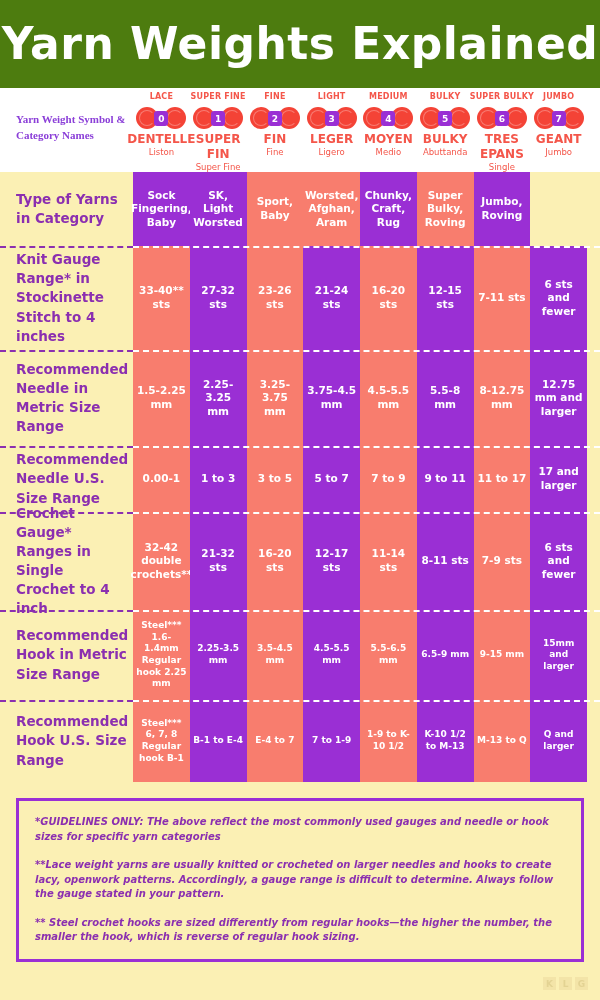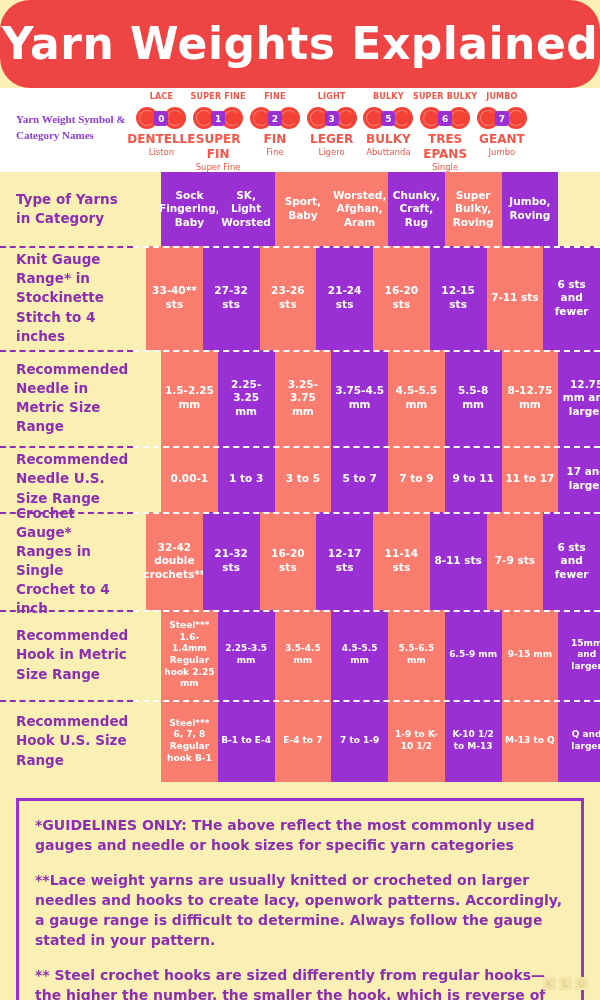--- a/index.html
+++ b/index.html
@@ -6,22 +6,22 @@
   body{
     width:600px;height:1000px;
     background:#fbf0b4;
     font-family:"DejaVu Sans","Liberation Sans",sans-serif;
     overflow:hidden;
     position:relative;
   }
   
   .title-band{
     height:88px;
-    background:#ef4444;
-    display:flex;align-items:center;justify-content:center;border-radius:30px;
+    background:#4d7c0f;
+    display:flex;align-items:center;justify-content:center;
   }
   .title-band h1{
     margin:0;
     color:#ffffff;
     font-size:44px;
     font-weight:bold;
     letter-spacing:0.5px;
     line-height:1;
   }
   
@@ -102,21 +102,20 @@
     line-height:1.25;text-align:center;
   }
   
   .table{
     position:relative;
     background:#fbf0b4;
   }
   .trow{
     display:flex;
     position:relative;
-    gap:28px;
   }
   .row-label-cell{
     width:133px;
     box-sizing:border-box;
     padding:0 6px 0 16px;
     color:#8b2fb0;
     font-size:13.5px;
     font-weight:bold;
     line-height:1.42;
     display:flex;align-items:center;
@@ -153,23 +152,24 @@
   
   .notes{
     margin:16px 16px 0 16px;
     border:3px solid #9a2fd4;
     background:#fbf0b4;
     padding:14px 16px 14px 16px;
   }
   .notes p{
     margin:0 0 14px 0;
     color:#8b2fb0;
-    font-size:14px;
+    font-size:10px;
     font-weight:bold;
     line-height:1.45;
+    font-style:italic;
   }
   .notes p:last-child{margin-bottom:0;}
   
   .watermark{
     position:absolute;right:12px;bottom:10px;
     display:flex;gap:3px;
   }
   .watermark span{
     width:13px;height:13px;
     background:#f3e4a8;
@@ -220,20 +220,30 @@
       </div>
       <div class="symbol-cell">
         <div class="sym-top">LIGHT</div>
         <div class="sym-glyph">
           <div class="ball left"></div>
           <div class="ball right"></div>
           <div class="sym-box">3</div>
         </div>
         <div class="sym-fr">LEGER</div>
         <div class="sym-es">Ligero</div>
+      </div>
+      <div class="symbol-cell">
+        <div class="sym-top">MEDIUM</div>
+        <div class="sym-glyph">
+          <div class="ball left"></div>
+          <div class="ball right"></div>
+          <div class="sym-box">4</div>
+        </div>
+        <div class="sym-fr">MOYEN</div>
+        <div class="sym-es">Medio</div>
       </div>
       <div class="symbol-cell">
         <div class="sym-top">BULKY</div>
         <div class="sym-glyph">
           <div class="ball left"></div>
           <div class="ball right"></div>
           <div class="sym-box">5</div>
         </div>
         <div class="sym-fr">BULKY</div>
         <div class="sym-es">Abuttanda</div>

